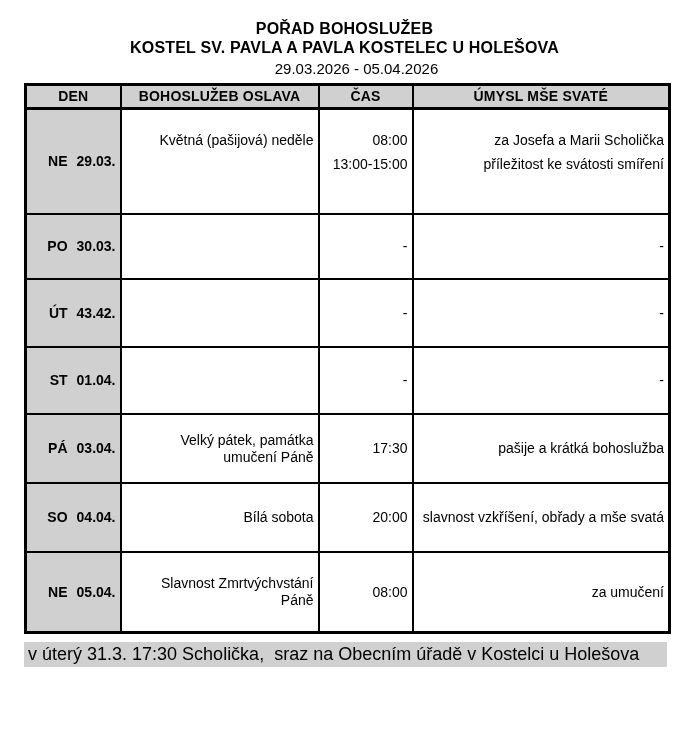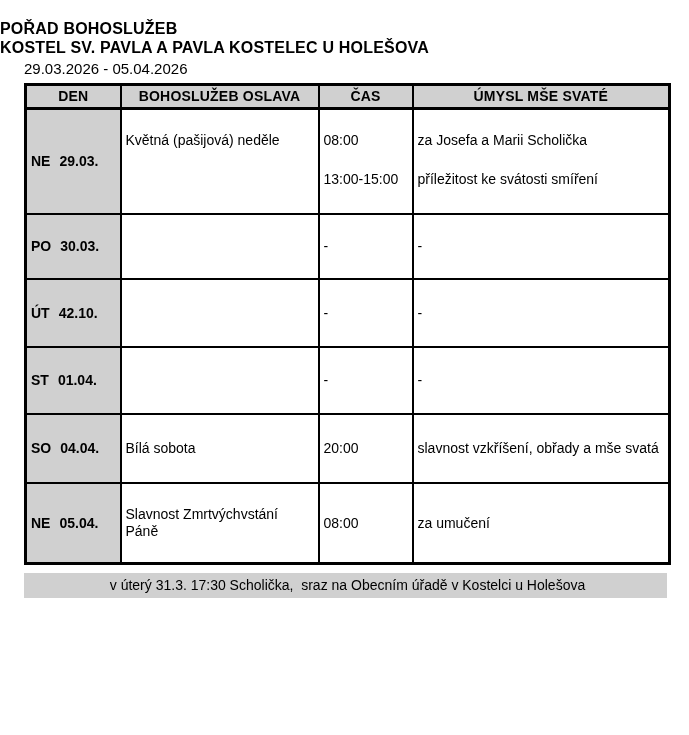--- a/index.html
+++ b/index.html
@@ -11,21 +11,21 @@
   }
   .page {
     position: relative;
     width: 689px;
     height: 735px;
     background: var(--background, #ffffff);
     overflow: hidden;
   }
   .titles {
     padding-top: 19px;
-    text-align: left;
+    text-align: center;
   }
   .title-line-1, .title-line-2 {
     font-size: 16px;
     font-weight: bold;
     line-height: 19px;
     letter-spacing: 0.2px;
   }
   .title-line-3 {
     font-size: 15px;
     line-height: 19px;
@@ -44,21 +44,21 @@
     border: 2px solid var(--border, #000000);
     border-bottom: 3px solid var(--border, #000000);
     font-size: 14px;
     font-weight: bold;
     padding: 2px 0 3px 0;
     letter-spacing: 0.2px;
     margin-top: 32px;
   }
   table.schedule td {
     border: 2px solid var(--border, #000000);
-    text-align: left;
+    text-align: right;
     font-size: 14px;
     line-height: 17px;
     vertical-align: middle;
     padding: 0 4px;
     overflow: hidden;
   }
   td.day-cell {
     background: var(--cell_shading, #d0d0d0);
     font-weight: bold;
   }
@@ -72,32 +72,31 @@
   tr.row-5 td { height: 67px; }
   tr.row-6 td { height: 67px; }
   tr.row-7 td { height: 78px; }
   
   tr.two-slot td.time-cell,
   tr.two-slot td.intention-cell,
   tr.two-slot td.celebration-cell {
     vertical-align: top;
     padding-top: 22px;
   }
-  tr.two-slot .entry + .entry { margin-top: 22px; }
+  tr.two-slot .entry + .entry { margin-top: 7px; }
   .note-bar {
     width: 639px;
     margin: 8px 0 0 24px;
     background: var(--cell_shading, #d0d0d0);
-    font-size: 14px;
+    font-size: 18px;
     line-height: 25px;
     height: 25px;
     padding-left: 4px;
     white-space: pre-wrap;
     overflow: hidden;
-    text-align: center;
   }
 </style>
 </head>
 <body>
 
 <div class="page">
 
   <div class="titles">
     <div class="title-line-1">POŘAD BOHOSLUŽEB</div>
     <div class="title-line-2">KOSTEL SV. PAVLA A PAVLA KOSTELEC U HOLEŠOVA</div>
@@ -136,39 +135,49 @@
           <td class="day-cell"><span class="day-abbrev">PO</span><span>30.03.</span></td>
           <td class="celebration-cell"></td>
           <td class="time-cell">
             <div class="entry">-</div>
           </td>
           <td class="intention-cell">
             <div class="entry">-</div>
           </td>
         </tr>
         <tr class="row-2">
-          <td class="day-cell"><span class="day-abbrev">ÚT</span><span>42.10.</span></td>
+          <td class="day-cell"><span class="day-abbrev">ÚT</span><span>43.42.</span></td>
           <td class="celebration-cell"></td>
           <td class="time-cell">
             <div class="entry">-</div>
           </td>
           <td class="intention-cell">
             <div class="entry">-</div>
           </td>
         </tr>
         <tr class="row-3">
           <td class="day-cell"><span class="day-abbrev">ST</span><span>01.04.</span></td>
           <td class="celebration-cell"></td>
           <td class="time-cell">
             <div class="entry">-</div>
           </td>
           <td class="intention-cell">
             <div class="entry">-</div>
           </td>
         </tr>
+        <tr class="row-5">
+          <td class="day-cell"><span class="day-abbrev">PÁ</span><span>03.04.</span></td>
+          <td class="celebration-cell">Velký pátek, památka umučení Páně</td>
+          <td class="time-cell">
+            <div class="entry">17:30</div>
+          </td>
+          <td class="intention-cell">
+            <div class="entry">pašije a krátká bohoslužba</div>
+          </td>
+        </tr>
         <tr class="row-6">
           <td class="day-cell"><span class="day-abbrev">SO</span><span>04.04.</span></td>
           <td class="celebration-cell">Bílá sobota</td>
           <td class="time-cell">
             <div class="entry">20:00</div>
           </td>
           <td class="intention-cell">
             <div class="entry">slavnost vzkříšení, obřady a mše svatá</div>
           </td>
         </tr>

